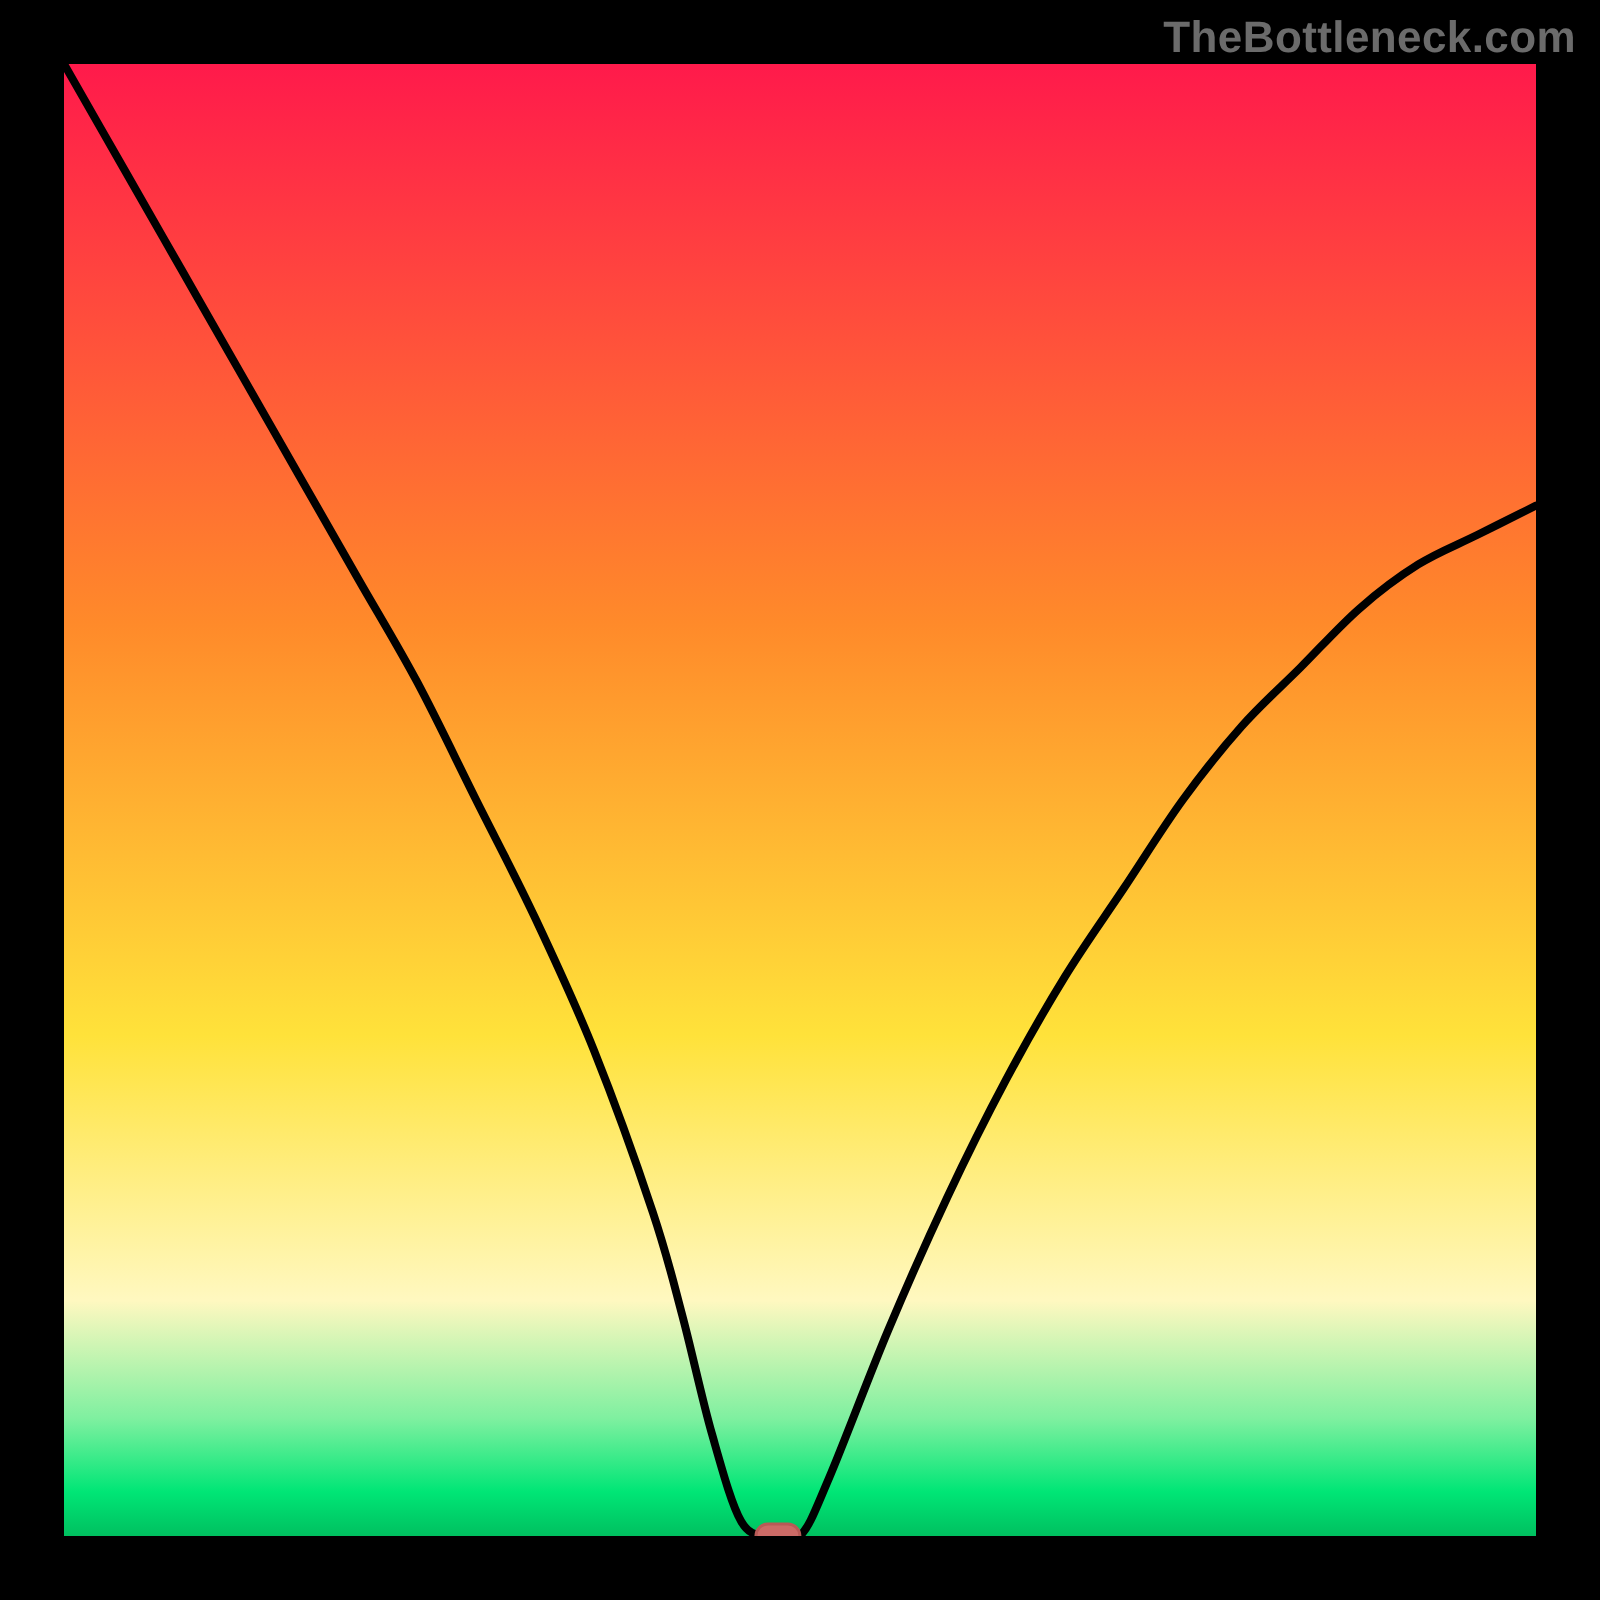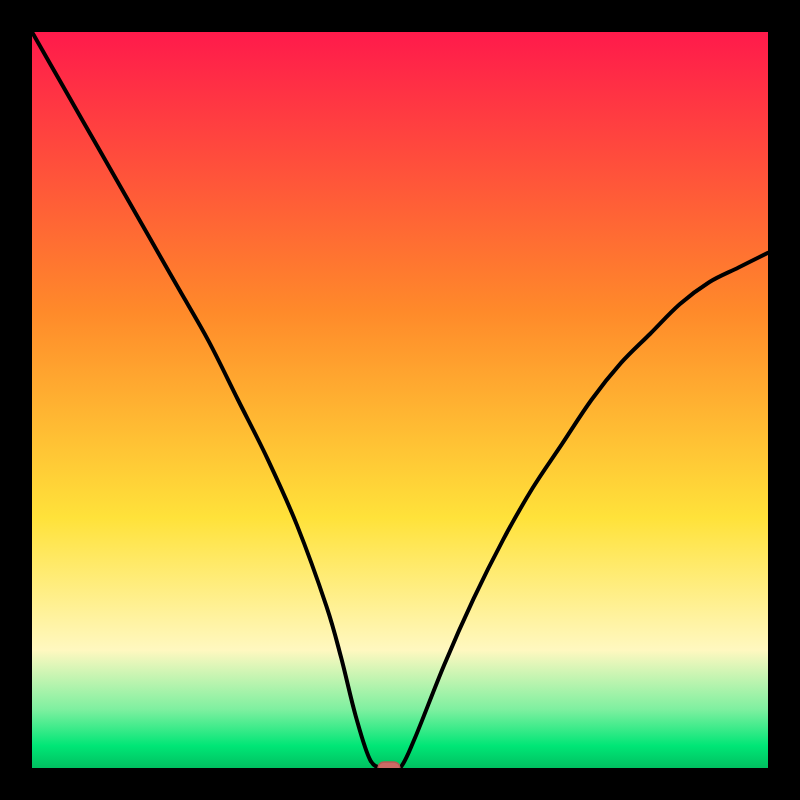--- a/index.html
+++ b/index.html
@@ -34,20 +34,21 @@
     letter-spacing: 0.2px;
     user-select: none;
   }
   svg { display: block; }
 </style>
 </head>
 <body>
 
 <div class="frame">
 
+  <div class="watermark">TheBottleneck.com</div>
 
   <div class="plot">
     <svg id="chart-svg" viewBox="0 0 736 736" width="736" height="736">
       <defs>
         <linearGradient id="bg-grad" x1="0" y1="0" x2="0" y2="1">
           <stop id="g0" offset="0%" stop-color="#ff1a4b"></stop>
           <stop id="g1" offset="38%" stop-color="#ff8a2a"></stop>
           <stop id="g2" offset="66%" stop-color="#ffe23a"></stop>
           <stop id="g3" offset="84%" stop-color="#fff8c0"></stop>
           <stop id="g4" offset="92%" stop-color="#7ff0a0"></stop>

